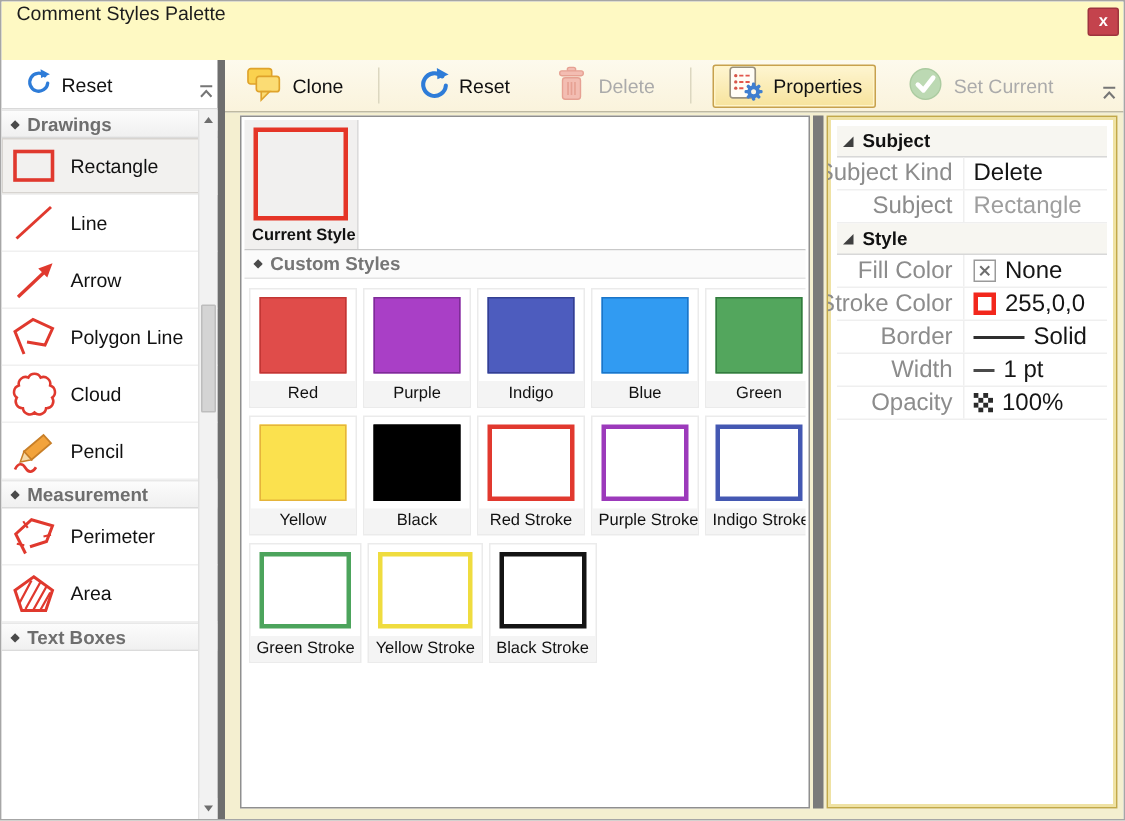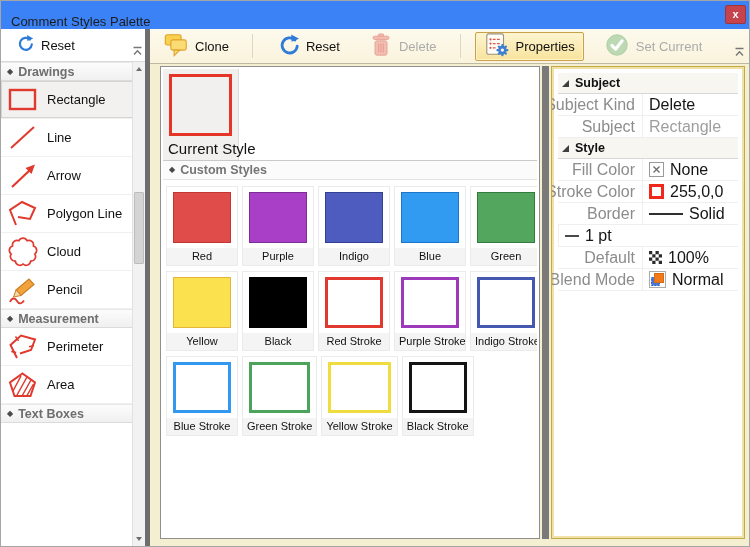--- a/index.html
+++ b/index.html
@@ -1,21 +1,21 @@
 <!DOCTYPE html>
 <html><head>
 <meta charset="utf-8">
 <style>
   html,body{margin:0;padding:0;background:#cfcfcf;}
   body{font-family:"Liberation Sans","DejaVu Sans",sans-serif;-webkit-font-smoothing:antialiased;}
   *{box-sizing:border-box;}
   .window{position:relative;width:750px;height:547px;background:#fff;border:1px solid #A6A6A6;display:flex;flex-direction:column;overflow:hidden;}
 
   
-  .titlebar{height:28px;background:#3b82f6;display:flex;align-items:flex-end;padding-left:10px;font-size:13px;color:#1d1d1d;flex:0 0 auto;position:relative;}
+  .titlebar{height:39px;background:#fef9c3;display:flex;align-items:flex-start;padding-left:10px;font-size:13px;color:#1d1d1d;flex:0 0 auto;position:relative;}
   .close-btn{position:absolute;top:4px;right:3px;width:21px;height:19px;background:#C4434D;border:1px solid #9E343E;border-radius:2px;color:#fff;font-size:11px;font-weight:bold;display:flex;align-items:center;justify-content:center;line-height:1;cursor:default;}
 
   .app{flex:1;display:flex;min-height:0;}
 
   
   .left-col{width:144px;background:#fff;display:flex;flex-direction:column;min-height:0;}
   .left-toolbar{height:33px;border-bottom:1px solid #D9D9D9;display:flex;align-items:center;padding-left:8px;position:relative;flex:0 0 auto;}
   .flat-btn{display:flex;align-items:center;gap:7px;font-size:13px;color:#111;padding:2px 6px;}
   .mini-top{position:absolute;right:2px;bottom:1px;}
   .sb-list{flex:1;position:relative;overflow:hidden;}
@@ -43,21 +43,21 @@
 
   .content{flex:1;display:flex;background:#F4EFD0;padding:2px 4px 7px 10px;min-height:0;}
   .panel-center{width:380px;flex:0 0 380px;background:#fff;border:1px solid #8F8F8F;padding:2px;display:flex;flex-direction:column;min-height:0;overflow:hidden;}
   .csplit{width:7px;background:#7A7A7A;margin:0 2px;flex:0 0 auto;}
   .panel-right{flex:1;background:#fff;border:1px solid #C2A94A;box-shadow:inset 0 0 0 2px #EFE2A4;padding:6px;min-width:0;overflow:hidden;}
 
   
   .current-row{display:flex;border-bottom:1px solid #C9C9C9;flex:0 0 auto;}
   .current-tile{width:76px;background:#F1F0EF;border-right:1px solid #DBDBDB;padding:4px 5px 0;}
   .current-swatch{height:62px;border-style:solid;margin:1px;}
-  .current-label{font-weight:normal;font-size:15px;text-align:left;padding:3px 0 3px;white-space:nowrap;color:#111;}
+  .current-label{font-weight:bold;font-size:11px;text-align:left;padding:3px 0 3px;white-space:nowrap;color:#111;}
   .custom-header{height:19px;display:flex;align-items:center;gap:5px;padding-left:6px;color:#757575;font-weight:bold;font-size:12.5px;background:#FBFBFB;border-bottom:1px solid #E3E3E3;flex:0 0 auto;}
   .tiles{padding:6px 3px;flex:1;overflow:hidden;}
   .tile-row{display:flex;gap:4px;margin-bottom:5px;}
   .tile{border:1px solid #EBEBEB;background:#fff;display:flex;flex-direction:column;min-width:72px;}
   .swatch{height:51px;margin:5px 6px;border-style:solid;min-width:58px;}
   .tile-label{background:#F4F4F4;text-align:center;font-size:11px;color:#111;padding:2px 4px 3px;white-space:nowrap;}
 
   
   .pg-header{display:flex;align-items:center;gap:6px;height:21px;border-bottom:1px solid #D8D8D8;background:#F7F6F1;font-weight:bold;font-size:12.5px;color:#111;padding-left:4px;}
   .pg-tri{width:0;height:0;border-bottom:7px solid #3F3F3F;border-left:7px solid transparent;}
@@ -328,24 +328,20 @@
                 <div class="swatch" style="background-color: rgb(255, 255, 255); border-color: rgb(156, 58, 187); border-width: 3px;"></div>
                 <div class="tile-label">Purple Stroke</div>
               </div>
               <div class="tile">
                 <div class="swatch" style="background-color: rgb(255, 255, 255); border-color: rgb(68, 88, 178); border-width: 3px;"></div>
                 <div class="tile-label">Indigo Stroke</div>
               </div>
             </div>
             <div class="tile-row">
               <div class="tile">
-                <div class="swatch" style="background-color: rgb(255, 255, 255); border-color: rgb(51, 153, 240); border-width: 3px;"></div>
-                <div class="tile-label">Blue Stroke</div>
-              </div>
-              <div class="tile">
                 <div class="swatch" style="background-color: rgb(255, 255, 255); border-color: rgb(76, 164, 92); border-width: 3px;"></div>
                 <div class="tile-label">Green Stroke</div>
               </div>
               <div class="tile">
                 <div class="swatch" style="background-color: rgb(255, 255, 255); border-color: rgb(239, 220, 63); border-width: 3px;"></div>
                 <div class="tile-label">Yellow Stroke</div>
               </div>
               <div class="tile">
                 <div class="swatch" style="background-color: rgb(255, 255, 255); border-color: rgb(20, 20, 20); border-width: 3px;"></div>
                 <div class="tile-label">Black Stroke</div>
@@ -397,56 +393,45 @@
             </div>
           </div>
           <div class="pg-row">
             <div class="pg-label">Border</div>
             <div class="pg-value">
               <span class="line-long"></span>
               <span>Solid</span>
             </div>
           </div>
           <div class="pg-row">
+            <div class="pg-label">Width</div>
             <div class="pg-value">
               <span class="line-short"></span>
               <span>1 pt</span>
             </div>
           </div>
           <div class="pg-row">
-            <div class="pg-label">Default</div>
+            <div class="pg-label">Opacity</div>
             <div class="pg-value">
               <span class="chip">
                   <svg width="13" height="13" viewBox="0 0 13 13">
                     <rect width="13" height="13" fill="#fff"></rect>
                     <g fill="#2B2B2B">
                       <rect x="0" y="0" width="3.25" height="3.25"></rect>
                       <rect x="6.5" y="0" width="3.25" height="3.25"></rect>
                       <rect x="3.25" y="3.25" width="3.25" height="3.25"></rect>
                       <rect x="9.75" y="3.25" width="3.25" height="3.25"></rect>
                       <rect x="0" y="6.5" width="3.25" height="3.25"></rect>
                       <rect x="6.5" y="6.5" width="3.25" height="3.25"></rect>
                       <rect x="3.25" y="9.75" width="3.25" height="3.25"></rect>
                       <rect x="9.75" y="9.75" width="3.25" height="3.25"></rect>
                     </g>
                   </svg>
                 </span>
               <span>100%</span>
             </div>
           </div>
-          <div class="pg-row">
-            <div class="pg-label">Blend Mode</div>
-            <div class="pg-value">
-              <span class="chip chip-blend">
-                  <svg width="15" height="15" viewBox="0 0 15 15">
-                    <rect x="1.5" y="5.5" width="8" height="8" fill="#4A76D8" stroke="#2E62C9" stroke-dasharray="2 1.2"></rect>
-                    <rect x="4.5" y="1.5" width="9" height="9" fill="#F07A1A" stroke="#D96A10"></rect>
-                  </svg>
-                </span>
-              <span>Normal</span>
-            </div>
-          </div>
         </div>
 
       </div>
     </div>
   </div>
 </div>
 
 </body></html>

